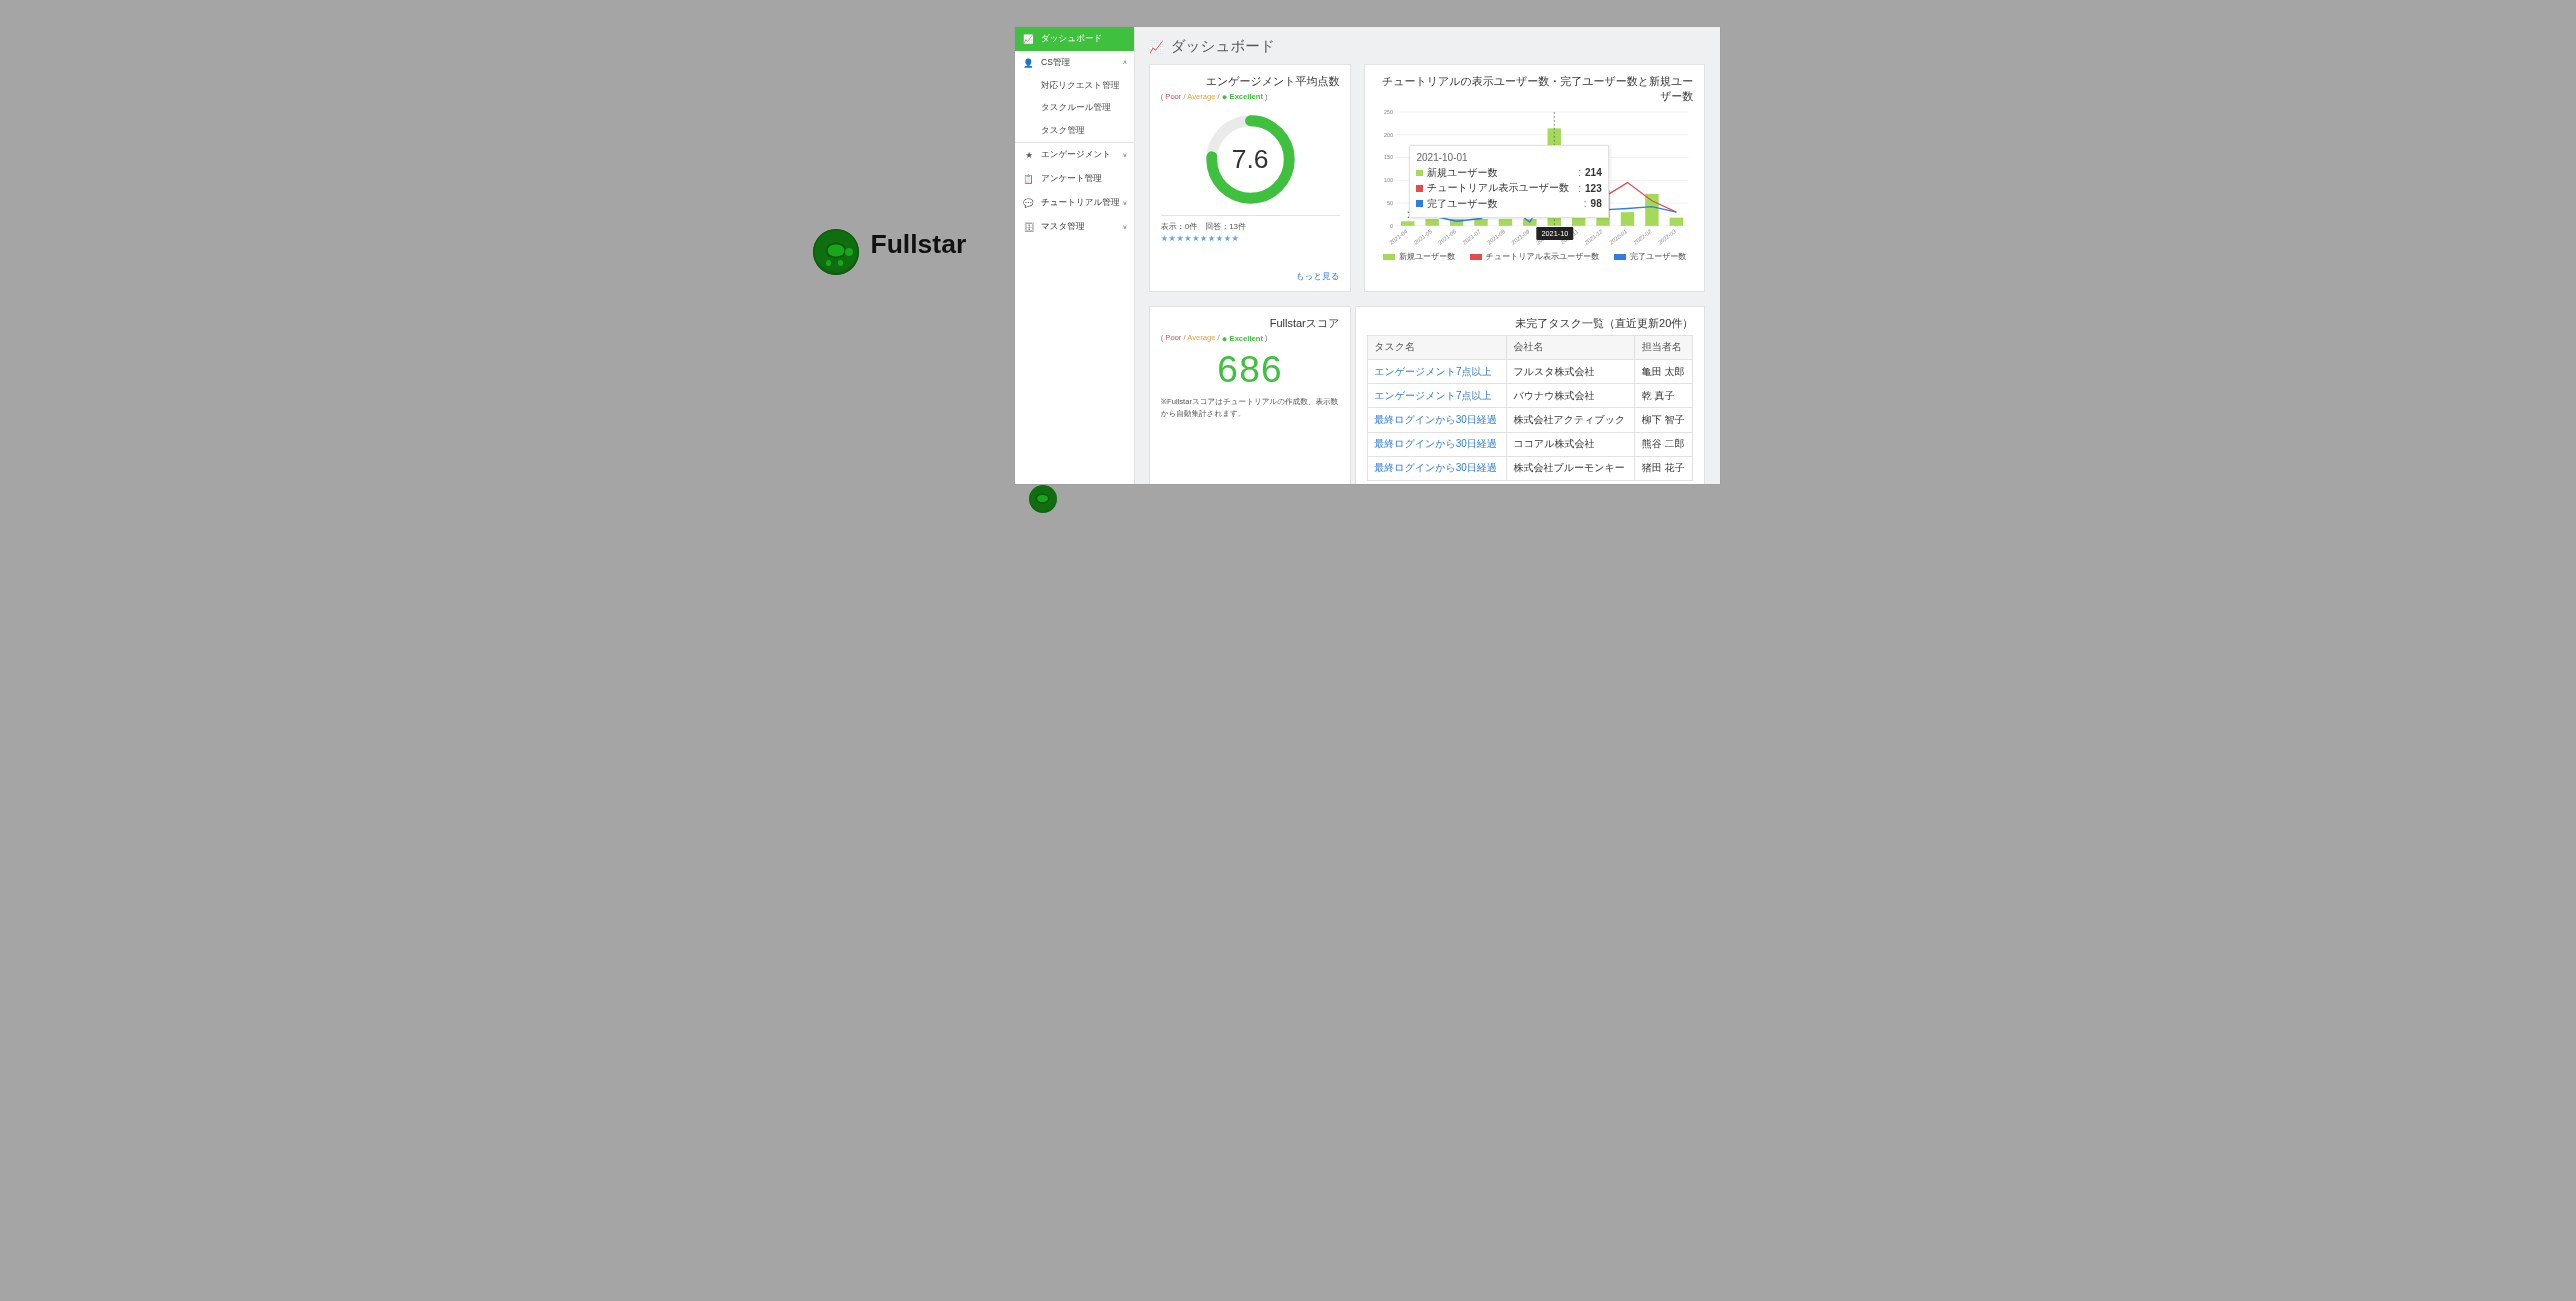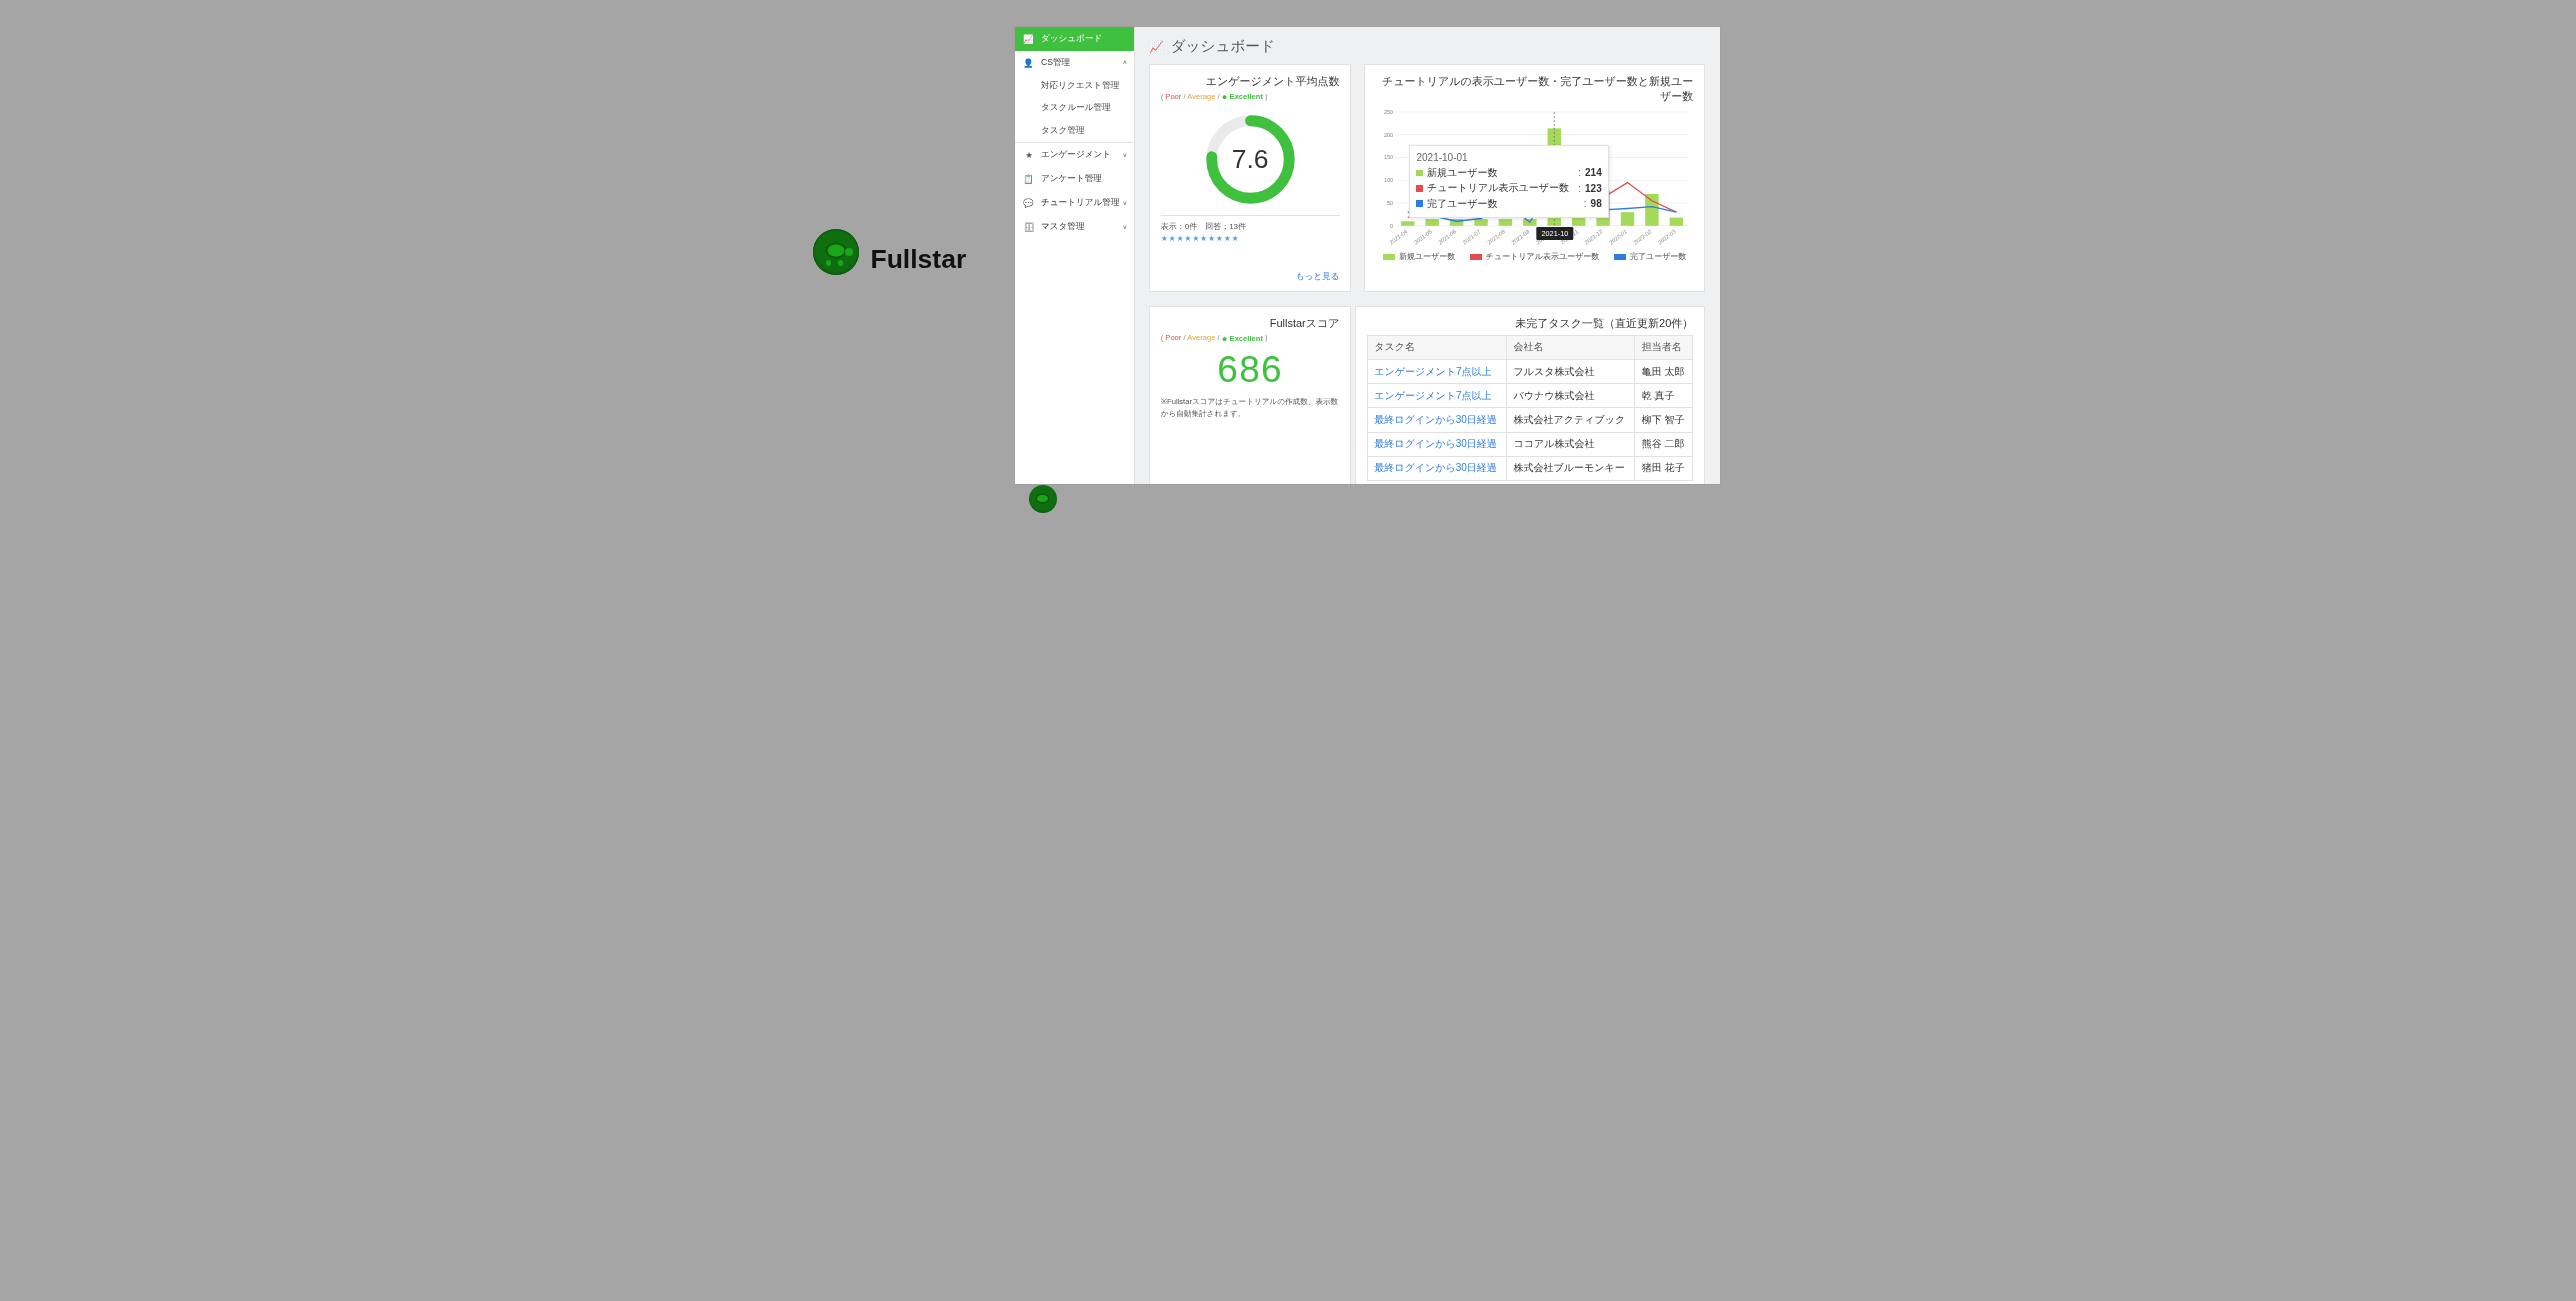--- a/index.html
+++ b/index.html
@@ -13,21 +13,21 @@
     --line:#e1e1e1;
     --bg:#a5a5a5;
     --panel:#fff;
     --side:#fff;
     --page:#eef0f2;
     --link:#2f7de0;
   }
   html,body{margin:0;padding:0;font-family:"Hiragino Kaku Gothic Pro","Meiryo",sans-serif;background:var(--bg);color:var(--text);font-size:9.3px;}
   .stage{position:relative;width:1023px;height:517px;margin:0 auto;}
   
-  .brand{position:absolute;left:36px;top:229px;display:flex;align-items:flex-end;gap:12px;}
+  .brand{position:absolute;left:36px;top:229px;display:flex;align-items:flex-start;gap:12px;}
   .brand .logo{width:46px;height:46px;border-radius:50%;background:radial-gradient(circle at 50% 45%,#0f6e0f 0 60%,#083f08 100%);position:relative;overflow:hidden;box-shadow:inset 0 0 0 1.3px #0d5d0d;}
   .brand .logo .shell{position:absolute;left:12px;top:13.2px;width:22.5px;height:17px;border-radius:50%/55%;background:#1aa61a;box-shadow:inset 0 0 0 2.6px #0d5d0d;}
   .brand .logo .head{position:absolute;right:5.3px;top:18.5px;width:8px;height:8px;border-radius:50%;background:#1aa61a;}
   .brand .logo .leg1,.brand .logo .leg2{position:absolute;width:5.3px;height:5.3px;border-radius:50%;background:#1aa61a;bottom:9.3px;}
   .brand .logo .leg1{left:13.2px;} .brand .logo .leg2{left:25px;}
   .brand .name{font-size:26.5px;font-weight:700;color:#111;}
   
   .app{position:absolute;left:238px;top:26.5px;width:705px;height:457px;background:var(--page);display:flex;box-shadow:0 0 0 0.7px rgba(0,0,0,.04);}
   
   .sidebar{width:119px;background:var(--side);border-right:0.7px solid var(--line);font-size:8.6px;}

